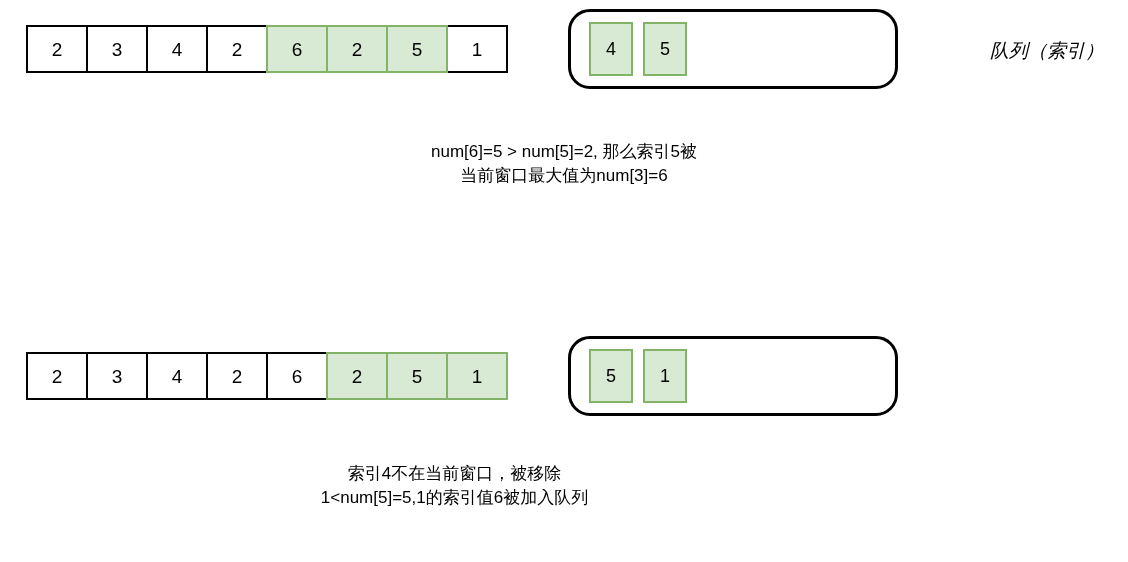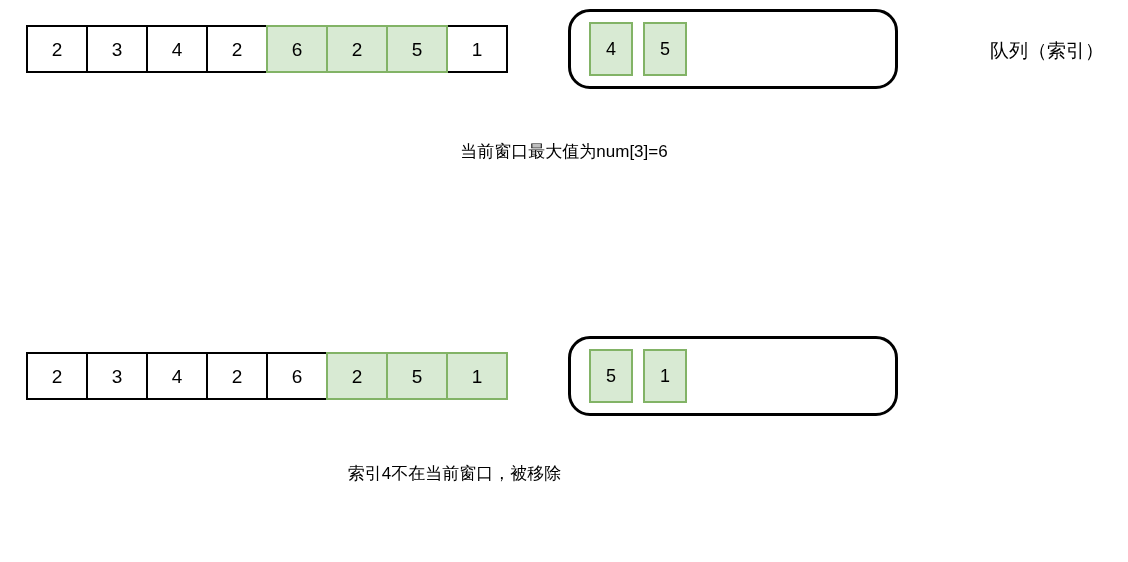--- a/index.html
+++ b/index.html
@@ -80,20 +80,21 @@
     margin-right: 10px;
   }
 
   
   .side-label {
     position: absolute;
     font-size: 19px;
     line-height: 1;
     white-space: nowrap;
     color: #000000;
+    font-style: italic;
   }
 
   
   .caption {
     position: absolute;
     text-align: center;
     font-size: 17px;
     line-height: 1.42;
     color: #000000;
     white-space: nowrap;
@@ -117,20 +118,21 @@
   </div>
 
   <div class="queue-box" style="left:568px; top:9px;">
     <div class="qcell">4</div>
     <div class="qcell">5</div>
   </div>
 
   <div class="side-label" style="left:990px; top:41px;">队列（索引）</div>
 
   <div class="caption" style="left:0px; top:140px; width:1128px;">
+    <span class="line">num[6]=5  &gt; num[5]=2, 那么索引5被</span>
     <span class="line">当前窗口最大值为num[3]=6</span>
   </div>
 
   <div class="array-strip" style="left:26px; top:352px;">
     <div class="cell">2</div>
     <div class="cell">3</div>
     <div class="cell">4</div>
     <div class="cell">2</div>
     <div class="cell">6</div>
     <div class="cell hl">2</div>
@@ -138,15 +140,16 @@
     <div class="cell hl">1</div>
   </div>
 
   <div class="queue-box" style="left:568px; top:336px;">
     <div class="qcell">5</div>
     <div class="qcell">1</div>
   </div>
 
   <div class="caption" style="left:0px; top:462px; width:909px;">
     <span class="line">索引4不在当前窗口，被移除</span>
+    <span class="line">1&lt;num[5]=5,1的索引值6被加入队列</span>
   </div>
 
 </div>
 
 </body></html>

